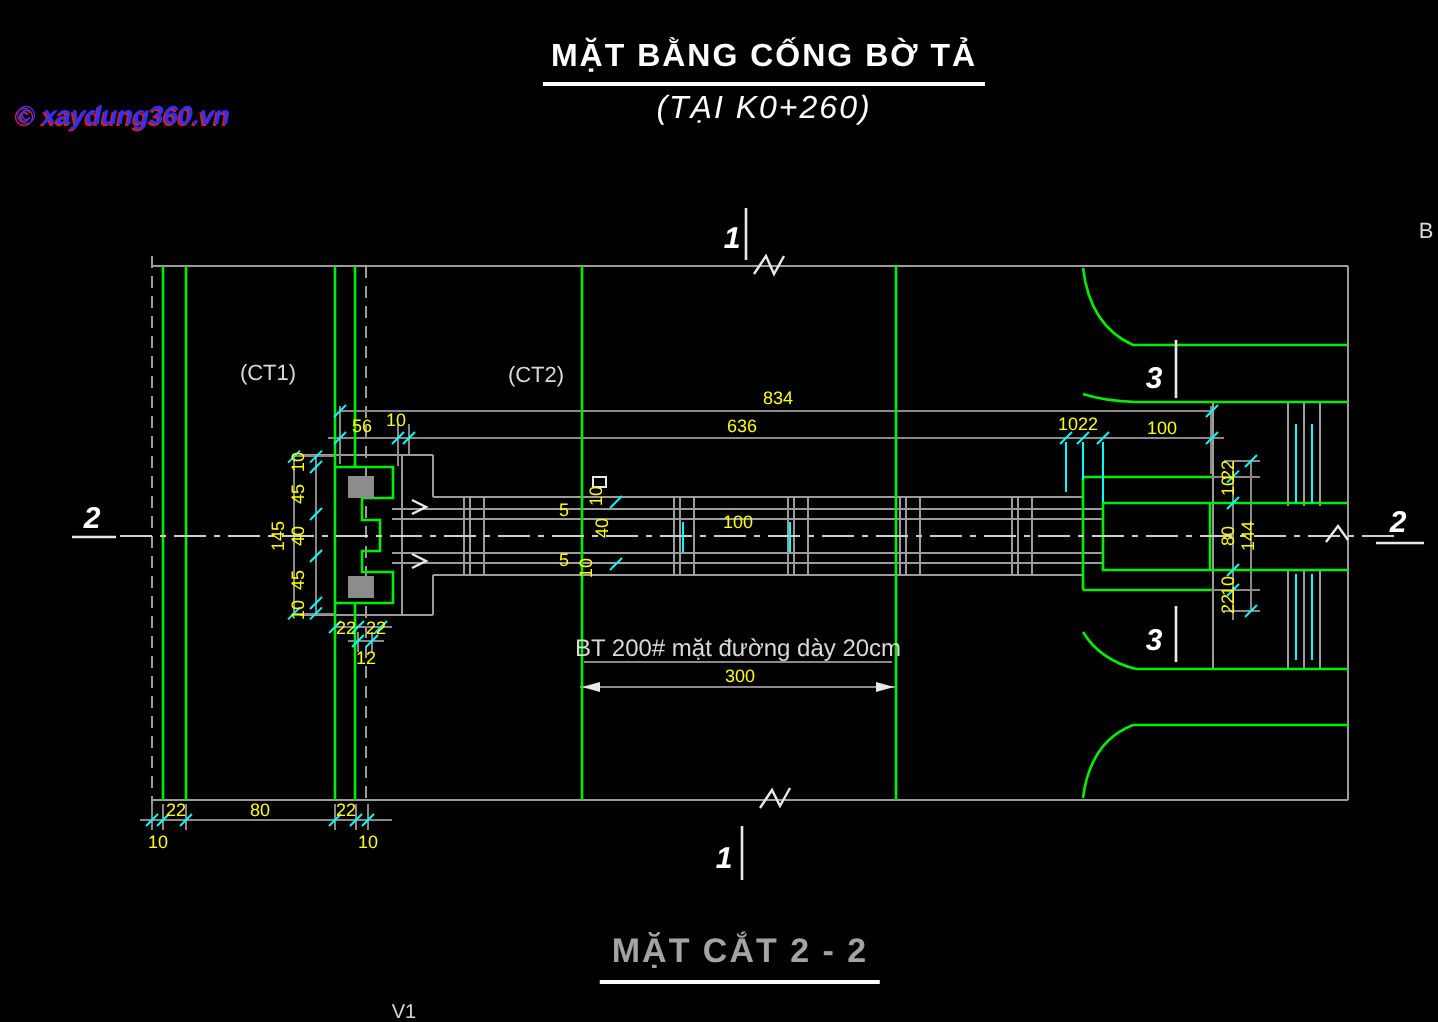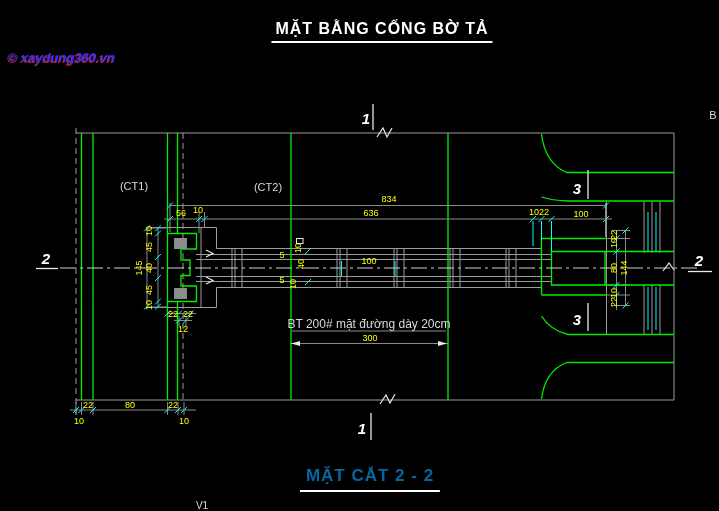--- a/index.html
+++ b/index.html
@@ -5,21 +5,21 @@
   html,body{margin:0;padding:0;background:#000;}
   .stage{position:relative;width:719px;height:511px;background:#000;overflow:hidden;
          font-family:"Liberation Sans", sans-serif;}
   .stage svg{position:absolute;left:0;top:0;}
   .watermark{position:absolute;left:8px;top:6px;font-size:13px;font-weight:bold;font-style:italic;
              color:#2f2fff;text-shadow:-1px 1px 0 #cf2020;white-space:nowrap;margin-top:44px;}
   .titleblock{position:absolute;left:382px;top:20px;transform:translateX(-50%);text-align:center;color:#fff;}
   .titleblock .title{display:inline-block;font-size:16px;font-weight:bold;letter-spacing:1px;
              padding:0 4px 3px 4px;border-bottom:2px solid #fff;white-space:nowrap;}
   .titleblock .subtitle{margin-top:3px;font-size:16px;font-style:italic;letter-spacing:1px;white-space:nowrap;}
-  .sectiontitle{position:absolute;left:370px;top:466px;transform:translateX(-50%);color:#0369a1;text-align:center;}
+  .sectiontitle{position:absolute;left:370px;top:466px;transform:translateX(-50%);color:#a3a3a3;text-align:center;}
   .sectiontitle span{display:inline-block;font-size:17px;font-weight:bold;letter-spacing:1px;
              padding:0 6px 4px 6px;border-bottom:2px solid #fff;white-space:nowrap;}
   text{font-family:"Liberation Sans", sans-serif;}
   text.dim{fill:#ffff00;font-size:9px;}
   text.ann{fill:#d9d9d9;}
   text.marker{fill:#ffffff;font-size:15px;font-weight:bold;font-style:italic;}
 </style>
 </head>
 <body>
 
@@ -179,18 +179,19 @@
         <line x1="588" y1="170" x2="588" y2="199" stroke="#e9e9e9" stroke-width="1.3"></line>
         <text x="577" y="325" class="marker" text-anchor="middle">3</text>
         <line x1="588" y1="303" x2="588" y2="331" stroke="#e9e9e9" stroke-width="1.3"></line>
       </g>
   </svg>
 
   <div class="watermark">© xaydung360.vn</div>
 
   <div class="titleblock">
     <span class="title">MẶT BẰNG CỐNG BỜ TẢ</span>
+    <div class="subtitle">(TẠI K0+260)</div>
   </div>
 
   <div class="sectiontitle">
     <span>MẶT CẮT 2 - 2</span>
   </div>
 </div>
 
 </body></html>

